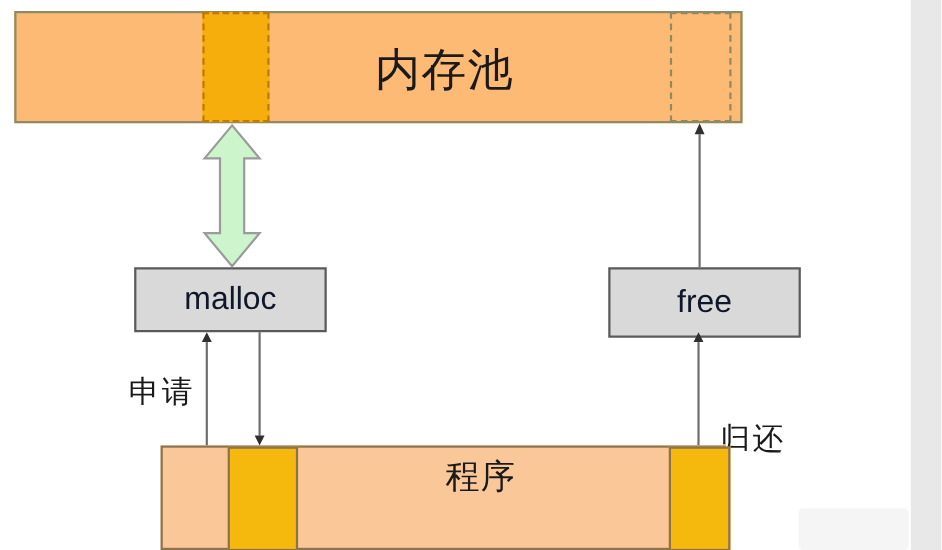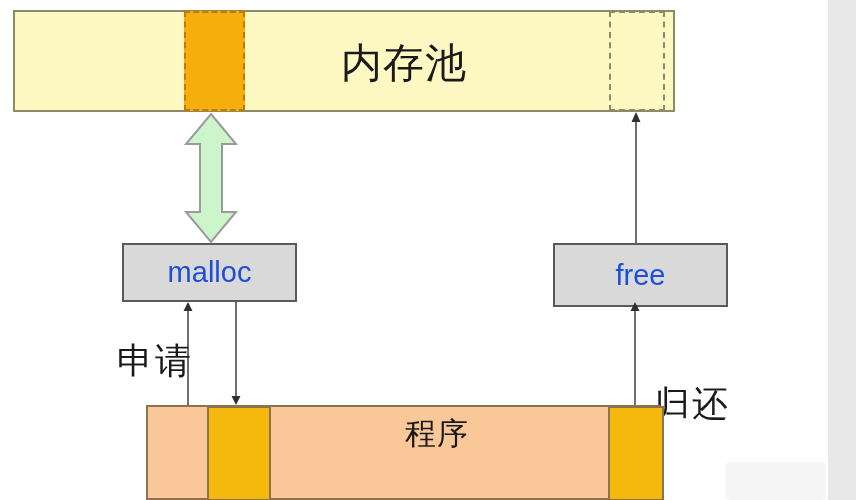--- a/index.html
+++ b/index.html
@@ -33,21 +33,21 @@
     background: #e8e8e8;
   }
 
   
   .mempool {
     position: absolute;
     left: 13px;
     top: 10px;
     width: 662px;
     height: 102px;
-    background: #fef9c3;
+    background: #fdba74;
     border: 2px solid #8e8a63;
     box-sizing: border-box;
   }
   .mempool-label {
     position: absolute;
     left: 0;
     top: 0;
     width: 778px;
     height: 102px;
     display: flex;
@@ -96,21 +96,21 @@
   
   .fn-box {
     position: absolute;
     background: #d9d9d9;
     border: 2px solid #5a5a5a;
     box-sizing: border-box;
     display: flex;
     align-items: center;
     justify-content: center;
     font-size: 29px;
-    color: #1d4ed8;
+    color: #0f172a;
   }
   .fn-malloc { left: 122px; top: 243px; width: 175px; height: 59px; }
   .fn-free   { left: 553px; top: 243px; width: 175px; height: 64px; }
 
   
   .program {
     position: absolute;
     left: 146px;
     top: 405px;
     width: 514px;
@@ -150,21 +150,21 @@
     position: absolute;
     left: 0; top: 0;
     width: 856px;
     height: 500px;
     pointer-events: none;
   }
 
   
   .cjk-label {
     position: absolute;
-    font-size: 36px;
+    font-size: 28px;
     color: #1a1a1a;
     letter-spacing: 2px;
     white-space: nowrap;
     font-family: "DejaVu Sans", "Liberation Sans", sans-serif;
   }
   .lbl-apply  { left: 117px; top: 337px; }
   .lbl-return { left: 654px; top: 336px; margin-top: 44px; }
 
   
   .watermark {

